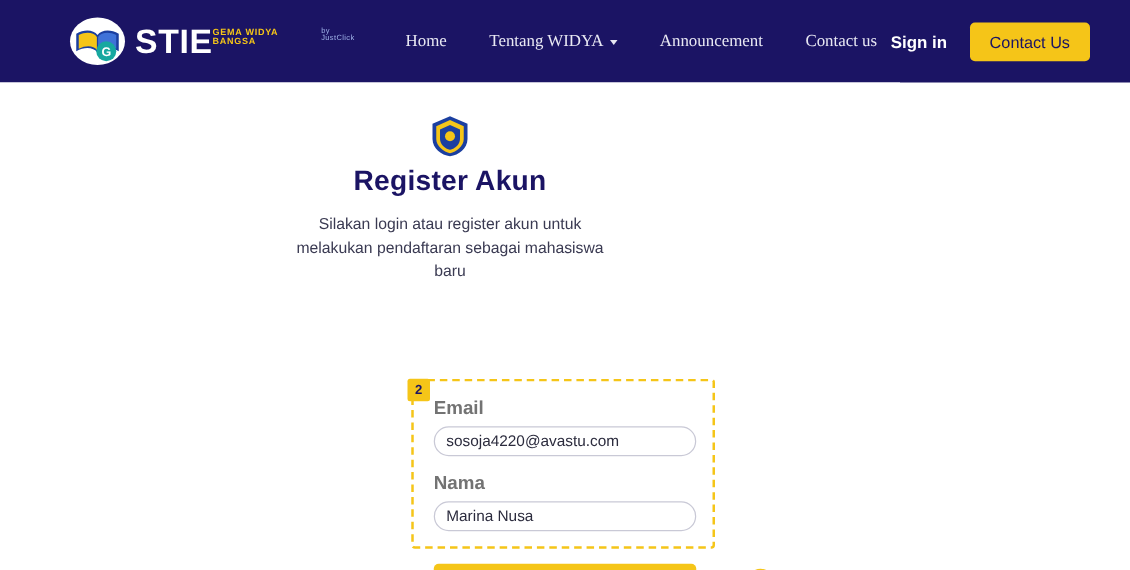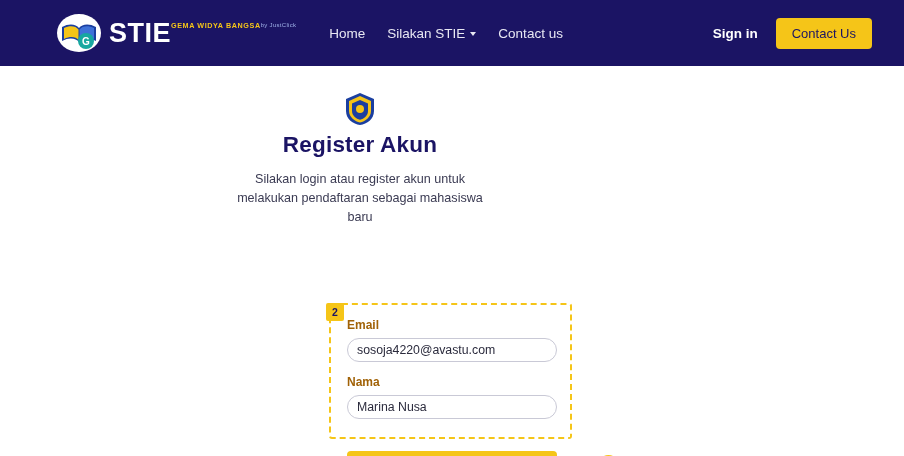--- a/index.html
+++ b/index.html
@@ -63,22 +63,23 @@
   .brand-sub2 {
     font-size: 6px;
     color: #9fb2e8;
     letter-spacing: 0.3px;
     margin-top: 1.5px;
   }
 
   .nav-links {
     display: flex;
     align-items: flex-end;
-    gap: 0px;
+    gap: 12px;
     margin-left: 22px;
+    font-family: Liberation Serif, serif;
   }
   .nav-link {
     color: #e8e8f3;
     font-size: 13.5px;
     padding: 6px 11px;
     white-space: nowrap;
     cursor: pointer;
     display: flex;
     align-items: center;
     gap: 5px;
@@ -185,23 +186,23 @@
   }
 
   
   .form {
     position: absolute;
     left: 347px;
     top: 252px;
     width: 210px;
   }
   .field-label {
-    font-size: 12px;
-    font-weight: bold;
-    color: #a16207;
+    font-size: 15px;
+    font-weight: bold;
+    color: #737373;
     margin-bottom: 6px;
     display: block;
   }
   .text-input {
     width: 210px;
     height: 24px;
     border: 1px solid #c9c9d6;
     border-radius: 12px;
     padding: 2px 9px;
     font-size: 12.3px;
@@ -249,22 +250,25 @@
         <span class="brand-sub">GEMA WIDYA BANGSA</span>
         <span class="brand-sub2">by JustClick</span>
       </span>
     </div>
 
     <div class="nav-links">
       <div class="nav-link">
         <span>Home</span>
       </div>
       <div class="nav-link">
-        <span>Silakan STIE</span>
+        <span>Tentang WIDYA</span>
         <span class="caret"></span>
+      </div>
+      <div class="nav-link">
+        <span>Announcement</span>
       </div>
       <div class="nav-link">
         <span>Contact us</span>
       </div>
     </div>
 
     <div class="nav-right">
       <span class="signin">Sign in</span>
       <button class="contact-btn">Contact Us</button>
     </div>

